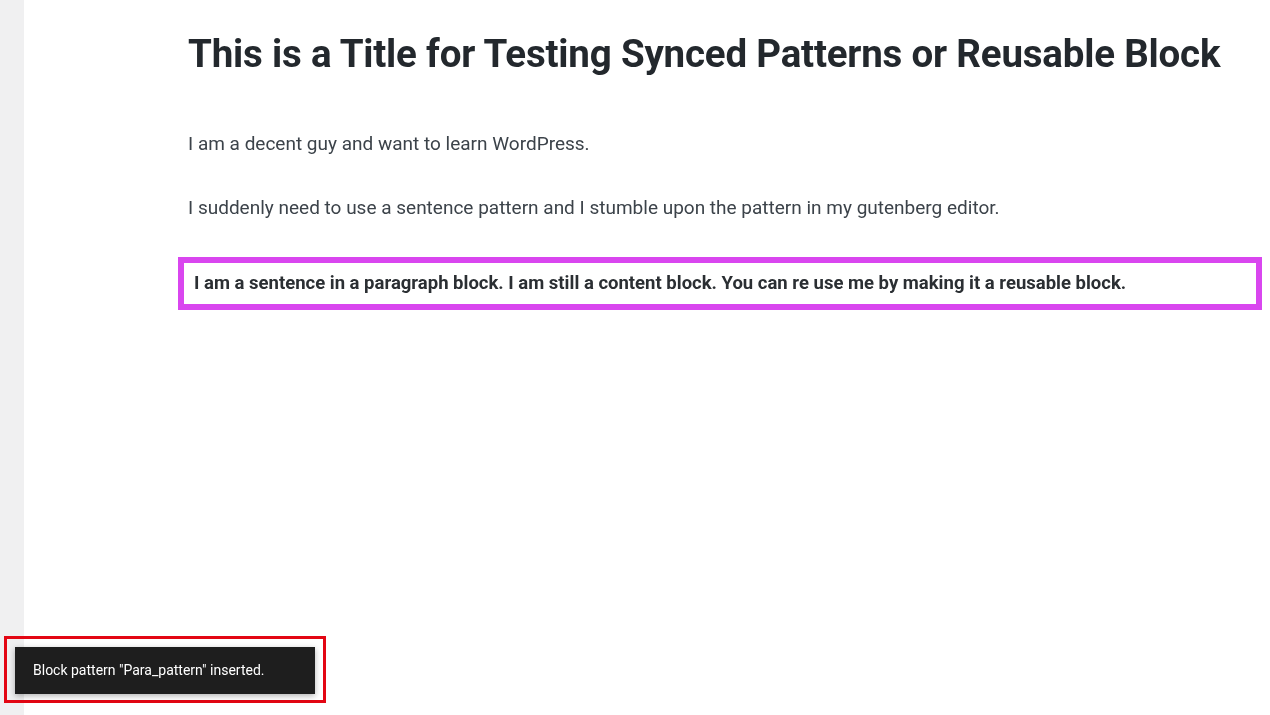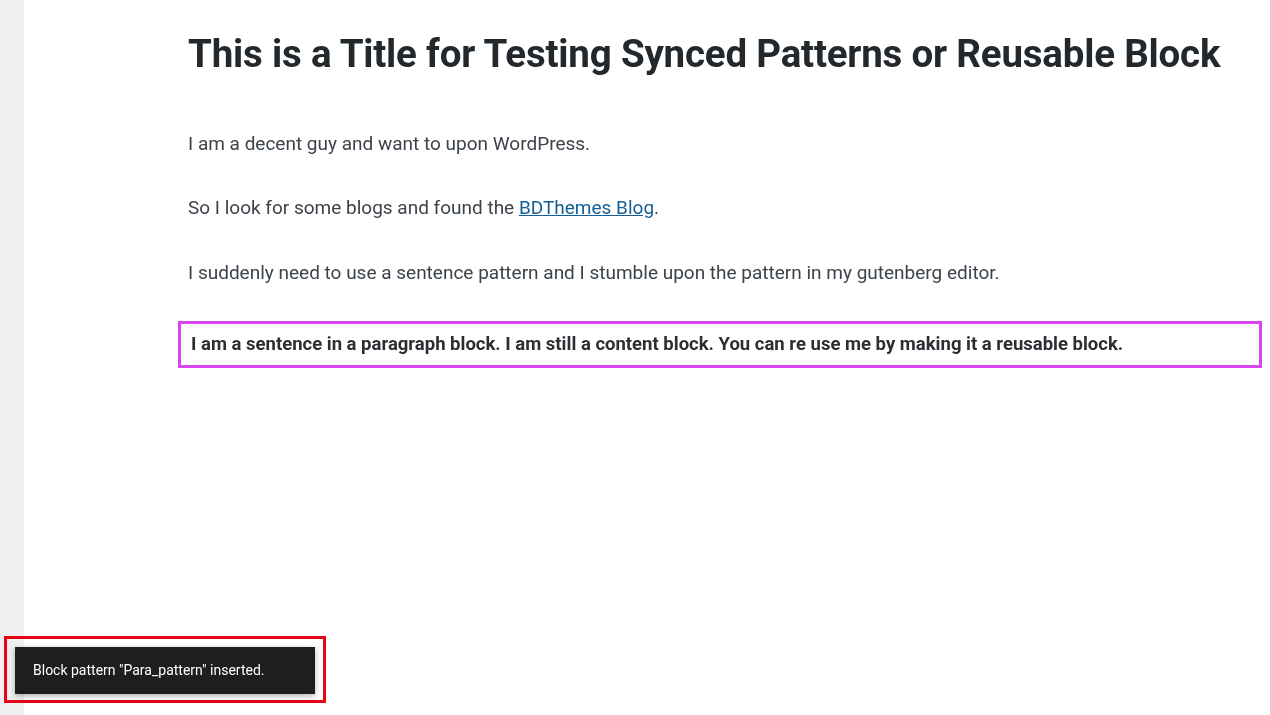--- a/index.html
+++ b/index.html
@@ -35,21 +35,21 @@
     font-size: 19px;
     color: #3c434a;
     line-height: 1.7;
     margin-bottom: 32px;
   }
   .para a {
     color: #135e96;
     text-decoration: underline;
   }
   .highlight-box {
-    border: 3px solid #d946ef;
+    border: 6px solid #d946ef;
     padding: 8px 10px;
     margin-top: 20px;
     margin-left: -10px;
     margin-right: 6px;
   }
   .highlight-box .bold-para {
     font-size: 18.5px;
     font-weight: 700;
     color: #2b2f33;
     line-height: 1.35;
@@ -71,25 +71,22 @@
     box-shadow: 0 2px 6px rgba(0,0,0,0.3);
   }
 </style>
 </head>
 <body>
 
 <div class="editor-canvas">
   <div class="content-wrap">
     <h1 class="post-title">This is a Title for Testing Synced Patterns or Reusable Block</h1>
 
-    <p class="para">I am a decent guy and want to upon WordPress.</p>
+    <p class="para">I am a decent guy and want to learn WordPress.</p>
 
-    <p class="para">
-      <span>So I look for some blogs and found the </span><a href="#">BDThemes Blog</a><span>.</span>
-    </p>
 
     <p class="para">I suddenly need to use a sentence pattern and I stumble upon the pattern in my gutenberg editor.</p>
 
     <div class="highlight-box">
       <p class="bold-para">I am a sentence in a paragraph block. I am still a content block. You can  re use me by making it a reusable block.</p>
     </div>
   </div>
 </div>
 
 <div class="toast-outline">

